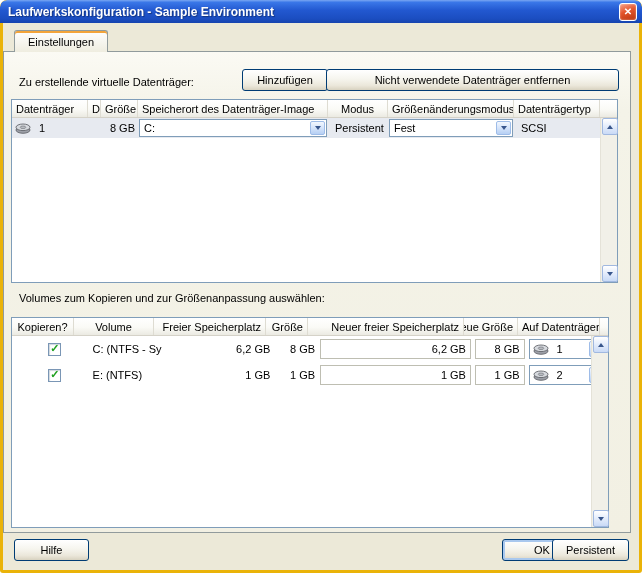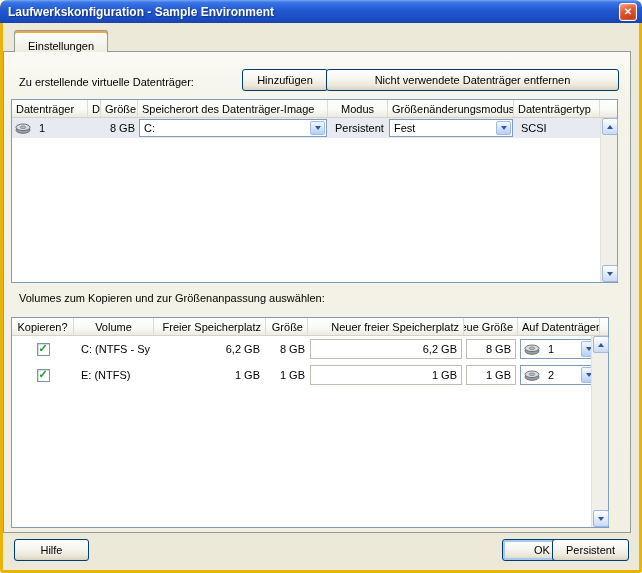--- a/index.html
+++ b/index.html
@@ -32,21 +32,21 @@
   .window-body {
     position:absolute; top:23px; left:3px; width:636px; height:547px;
     background:#ECE9D8;
   }
 
   
   .tab {
     position:absolute; left:11px; top:7px; height:22px; padding:0 13px;
     background:linear-gradient(180deg,#FFFFFF 0%,#F5F4EC 60%,#EFEDE0 100%);
     border:1px solid #919B9C; border-bottom:none; border-radius:3px 3px 0 0;
-    font-size:11px; display:flex; align-items:flex-end; z-index:2;
+    font-size:11px; display:flex; align-items:center; z-index:2;
     box-shadow:inset 0 2px 0 #F3A43A;
   }
   .tab-panel {
     position:absolute; left:0; top:28px; width:628px; height:482px;
     background:linear-gradient(180deg,#FBFAF4 0%,#F4F3E8 12%,#F2F0E3 100%);
     border:1px solid #919B9C;
   }
 
   .section-label { position:absolute; font-size:11px; color:#000; white-space:nowrap; }
 
@@ -78,21 +78,21 @@
   .w-fill { flex:1; border-right:none; }
 
   
   .w-dt{width:76px}.w-d{width:13px}.w-size{width:37px}.w-loc{width:190px}
   .w-mode{width:60px}.w-resize{width:126px}.w-type{width:86px}
   
   .w2-copy{width:62px}.w2-vol{width:80px}.w2-free{width:112px}.w2-size{width:42px}
   .w2-newfree{width:156px}.w2-newsize{width:54px}.w2-disk{width:82px}
 
   .t1-row { display:flex; height:20px; align-items:center; font-size:11px; background:#E7EAF0; }
-  .t2-row { display:flex; height:26px; align-items:center; font-size:11px; background:#fff; }
+  .t2-row { display:flex; height:26px; align-items:center; font-size:11px; background:#fff;margin-left:12px; }
   .cell { display:flex; align-items:center; height:100%; overflow:hidden; white-space:nowrap; }
   .cell.right { justify-content:flex-end; }
   .cell.center { justify-content:center; }
   .pl3{padding-left:3px}.pl4{padding-left:7px}.pr3{padding-right:3px}.pr6{padding-right:6px}
 
   .num-label { margin-left:8px; }
 
   
   .combo {
     position:relative; background:#fff; border:1px solid #7F9DB9;

